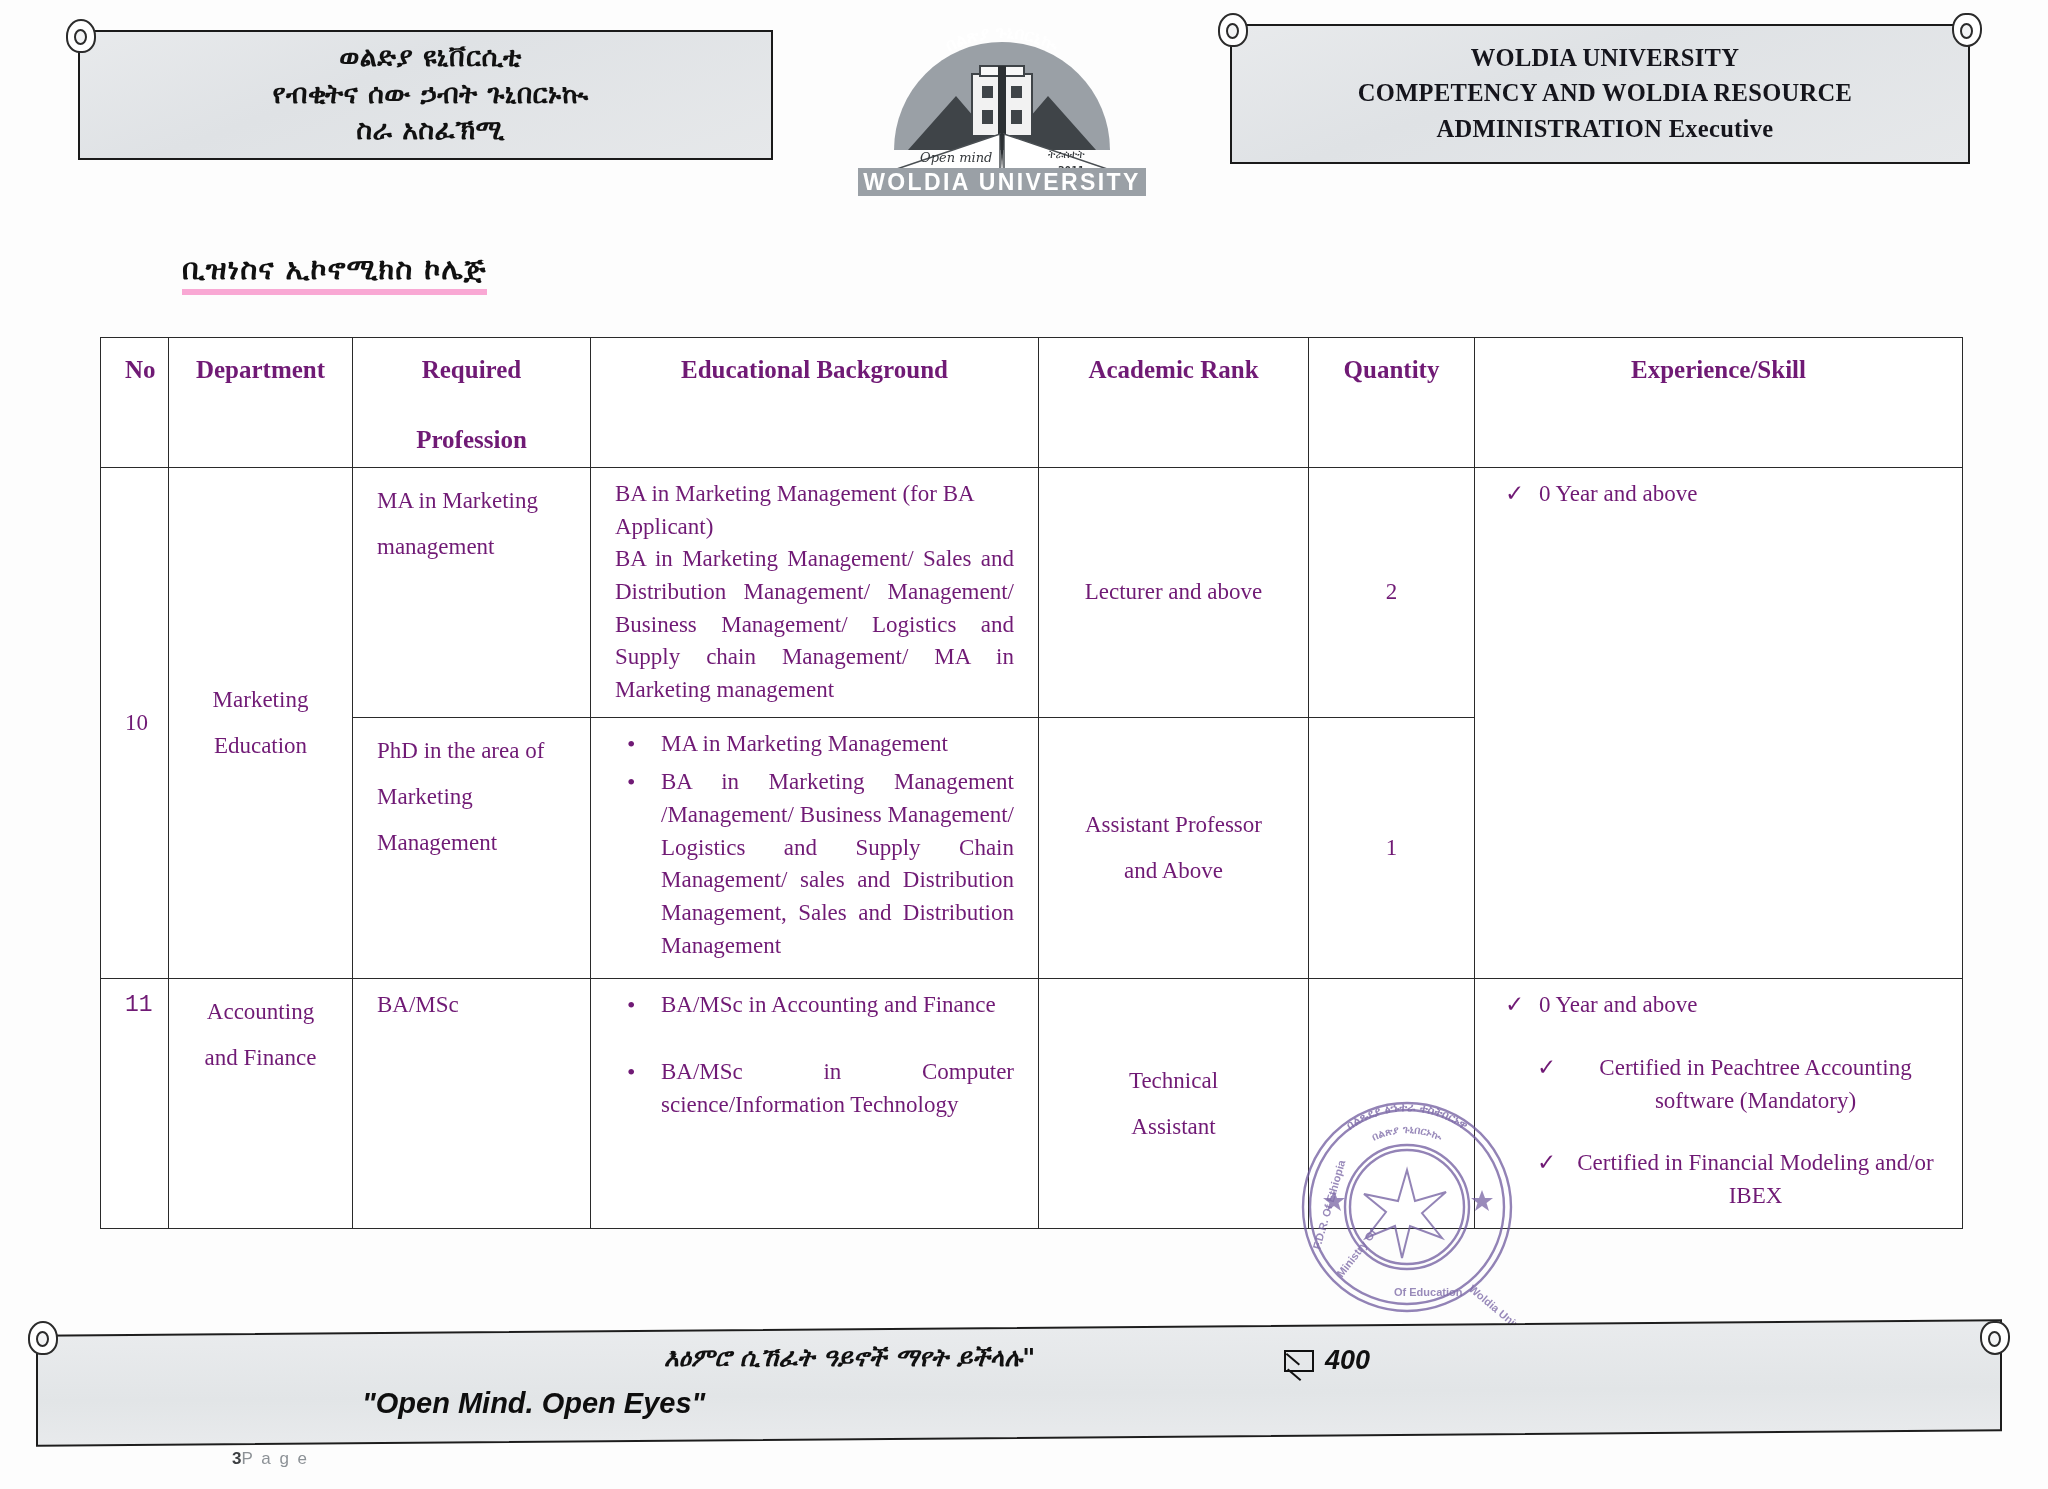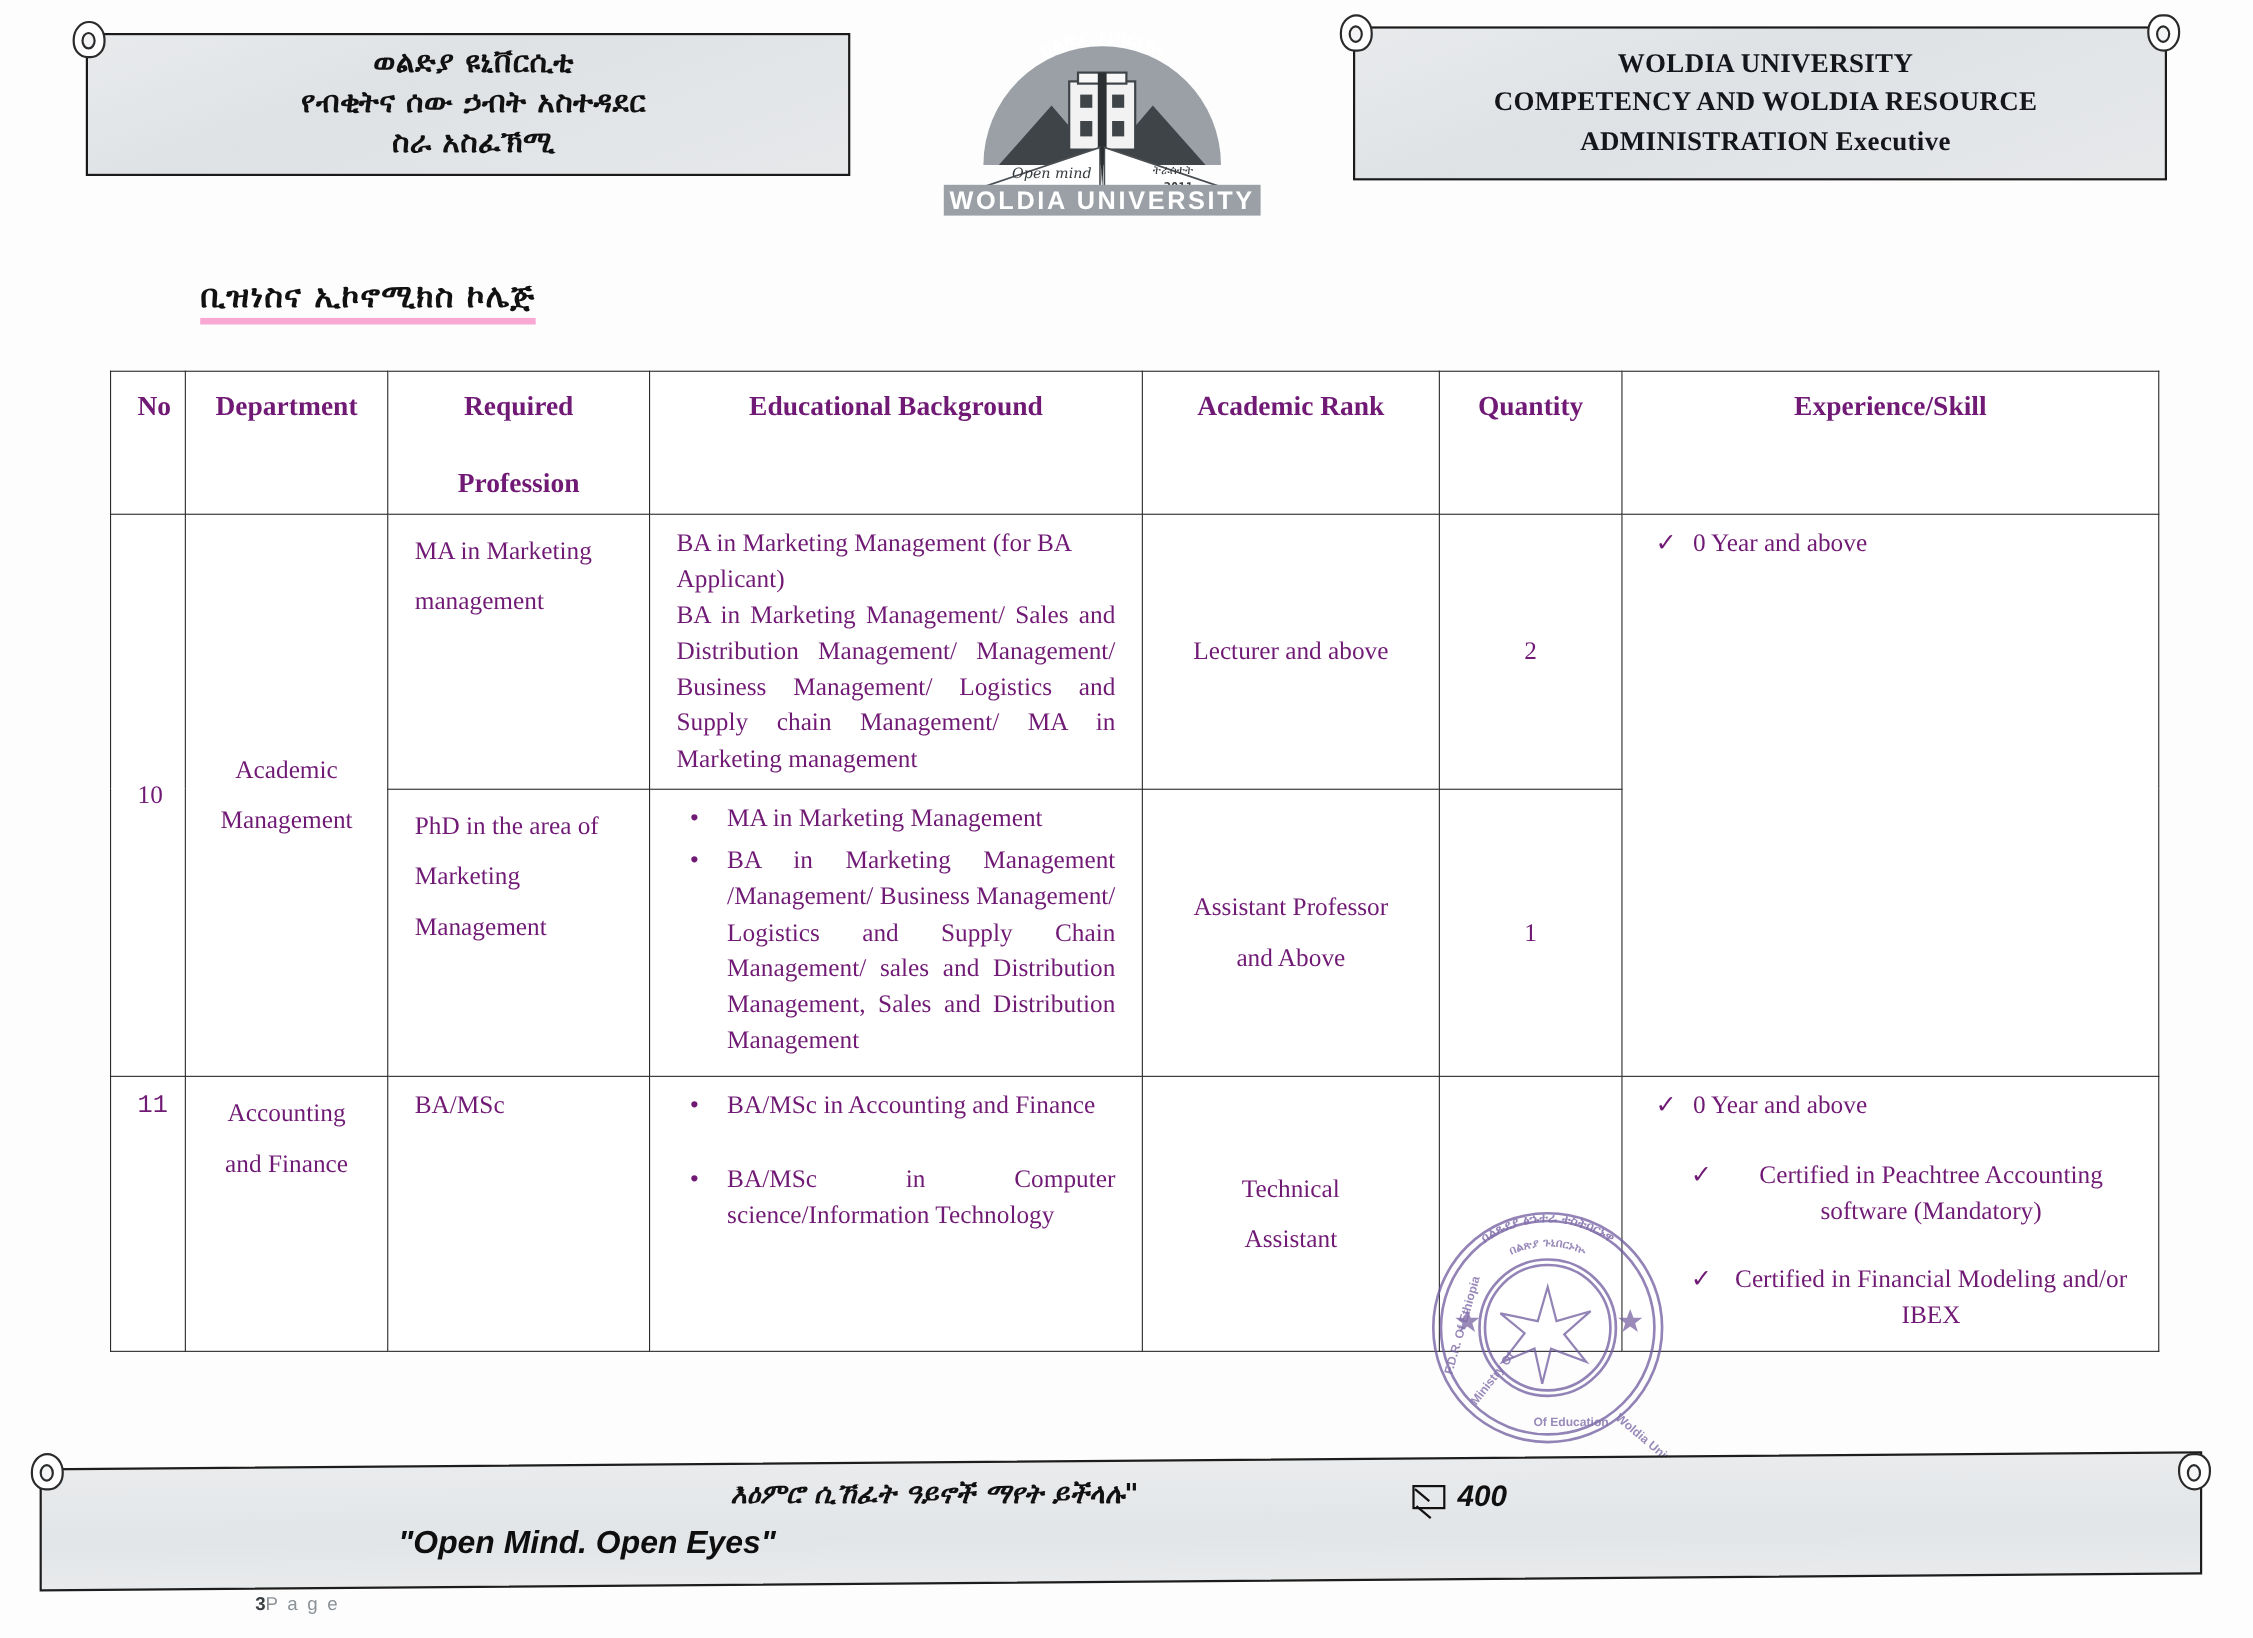--- a/index.html
+++ b/index.html
@@ -317,21 +317,21 @@
 <body>
 
 <div class="page-scan"></div>
 
 <div class="header-band">
 
   <div class="scroll-box" id="header-left-box">
     <span class="curl"></span>
     <div class="inner-pad">
       <div class="am-line">ወልድያ ዩኒቨርሲቲ</div>
-      <div class="am-line">የብቂትና ሰው ኃብት አስተዳደር</div>
+      <div class="am-line">የብቂትና ሰው ኃብት ጉኒበርኑኲ</div>
       <div class="am-line">ስራ አስፈኽሚ</div>
     </div>
   </div>
 
   <div class="logo-wrap">
     <svg width="300" height="180" viewBox="0 0 300 180">
       <defs>
         <path id="arcpath" d="M 42,124 A 108,108 0 0 1 258,124" fill="none"></path>
       </defs>
 
@@ -398,21 +398,21 @@
       <th>Educational Background</th>
       <th>Academic Rank</th>
       <th>Quantity</th>
       <th>Experience/Skill</th>
     </tr>
   </thead>
   <tbody>
 
     <tr>
       <td class="c-no" rowspan="2">10</td>
-      <td class="c-dept" rowspan="2">Academic Management</td>
+      <td class="c-dept" rowspan="2">Marketing Education</td>
       <td class="c-prof">MA in Marketing management</td>
       <td class="c-edu">
         <div style="text-align:left;">BA in Marketing Management (for BA Applicant)</div>
         <div>BA in Marketing Management/ Sales and Distribution Management/ Management/ Business Management/ Logistics and Supply chain Management/ MA in Marketing management</div>
       </td>
       <td class="c-rank">Lecturer  and above</td>
       <td class="c-qty">2</td>
       <td class="c-exp" rowspan="2">
         <ul class="check-list">
           <li>0 Year and above</li>

